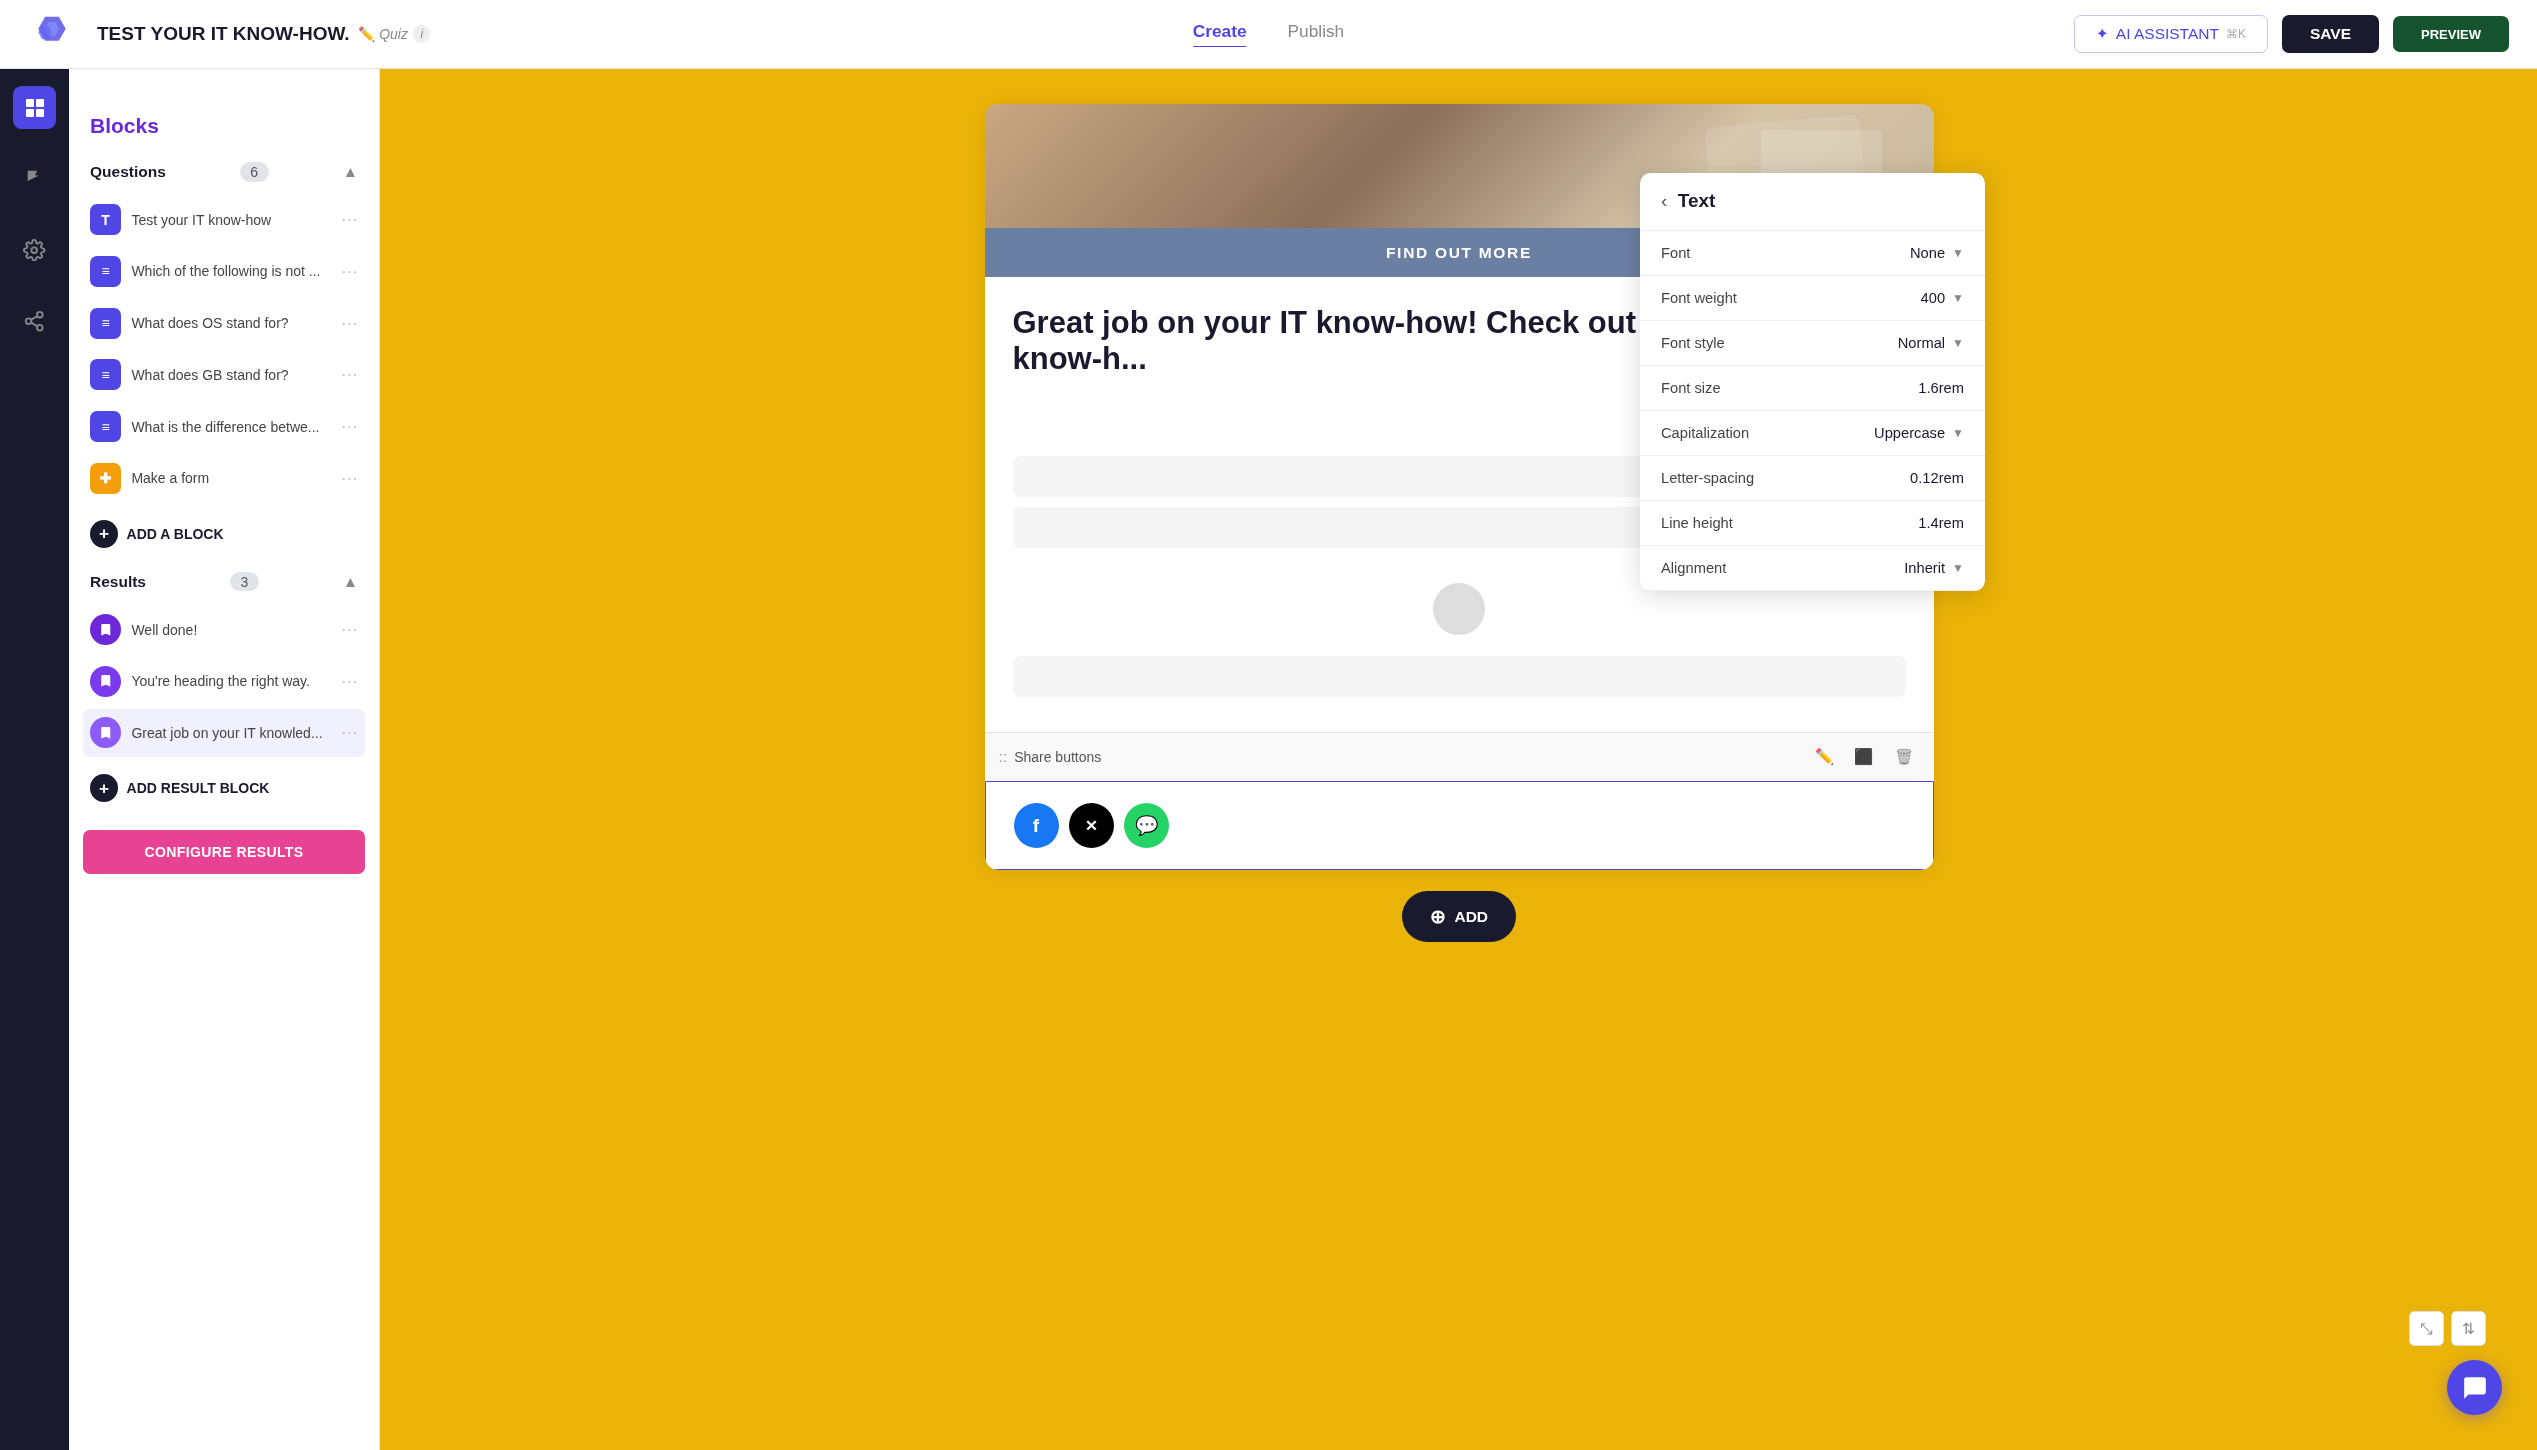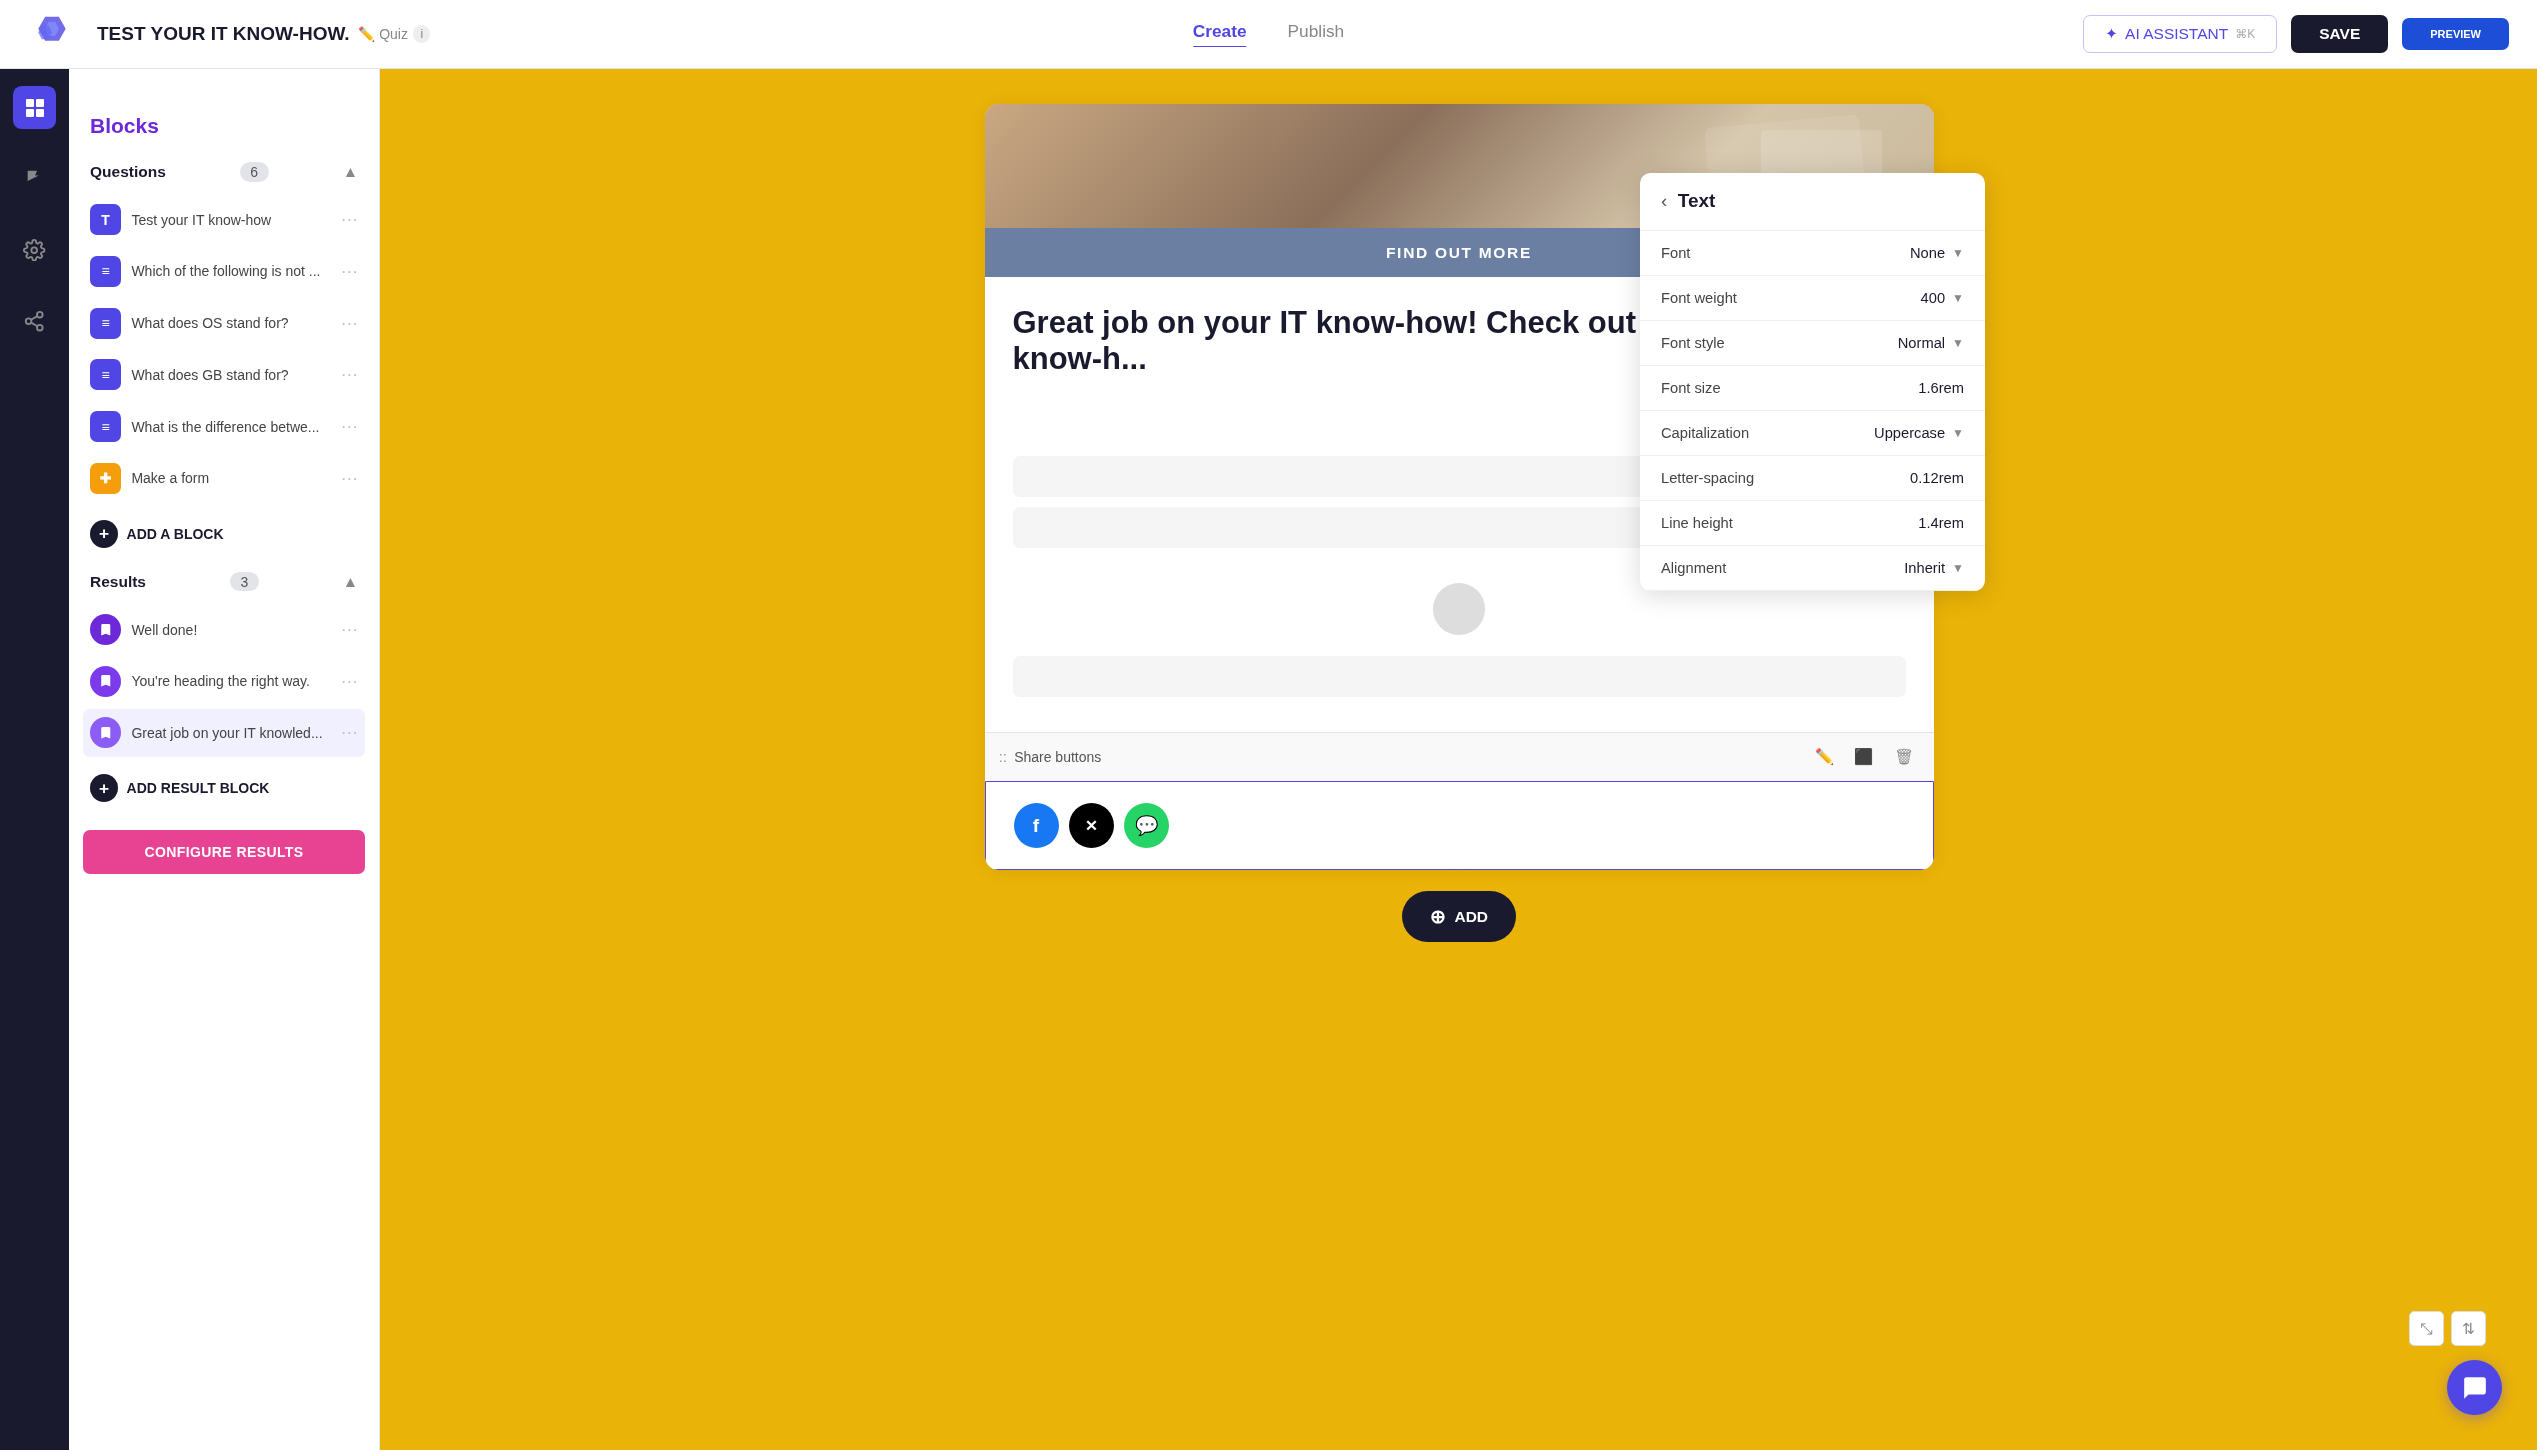--- a/index.html
+++ b/index.html
@@ -6,28 +6,28 @@
     body { font-family: -apple-system, BlinkMacSystemFont, 'Segoe UI', sans-serif; background: #eef0f5; width: 2538px; height: 1450px; overflow: hidden; }
 
     
     .topnav {
       position: fixed; top: 0; left: 0; right: 0; height: 69px;
       background: #fff; border-bottom: 0.9px solid #e2e4ea;
       display: flex; align-items: center; padding: 0 28px; gap: 21px; z-index: 100;
     }
     .nav-title-block { display: flex; flex-direction: row; gap: 3.5px; margin-right: auto; }
     .nav-title { font-size: 19px; font-weight: 600; color: #1a1a2e; display: flex; align-items: center; gap: 8.6px; }
-    .nav-subtitle { font-size: 14px; color: #888; display: flex; align-items: center; gap: 5.2px; }
+    .nav-subtitle { font-size: 14px; color: #888; display: flex; align-items: center; gap: 5.2px; font-style: italic; }
     .nav-center { display: flex; gap: 41px; position: absolute; left: 50%; transform: translateX(-50%); }
     .nav-tab { font-size: 17.3px; color: #888; cursor: pointer; padding-bottom: 3.5px; }
     .nav-tab.active { color: #4f46e5; border-bottom: 1.7px solid #4f46e5; font-weight: 600; }
     .nav-right { display: flex; align-items: center; gap: 14px; margin-left: auto; }
     .btn-ai { border: 1.3px solid #c7c2f5; border-radius: 7px; padding: 8.6px 21px; font-size: 15.5px; color: #4f46e5; background: #fff; cursor: pointer; display: flex; align-items: center; gap: 7px; }
     .btn-save { background: #1a1a2e; color: #fff; border: none; border-radius: 7px; padding: 10.4px 28px; font-size: 15.5px; font-weight: 700; cursor: pointer; }
-    .btn-preview { background: #1d4ed8; color: #fff; border: none; border-radius: 7px; padding: 10.4px 28px; font-size: 11px; font-weight: 700; cursor: pointer; }
+    .btn-preview { background: #14532d; color: #fff; border: none; border-radius: 7px; padding: 10.4px 28px; font-size: 13px; font-weight: 700; cursor: pointer; }
 
     
     .main-layout { display: flex; height: 100vh; padding-top: 69px; }
 
     
     .icon-bar {
       width: 69px; background: #1a1a2e;
       display: flex; flex-direction: column; align-items: center; padding-top: 17.3px; gap: 28px;
     }
     .icon-bar-item { width: 43px; height: 43px; display: flex; align-items: center; justify-content: center; border-radius: 8.6px; cursor: pointer; color: #888; }

